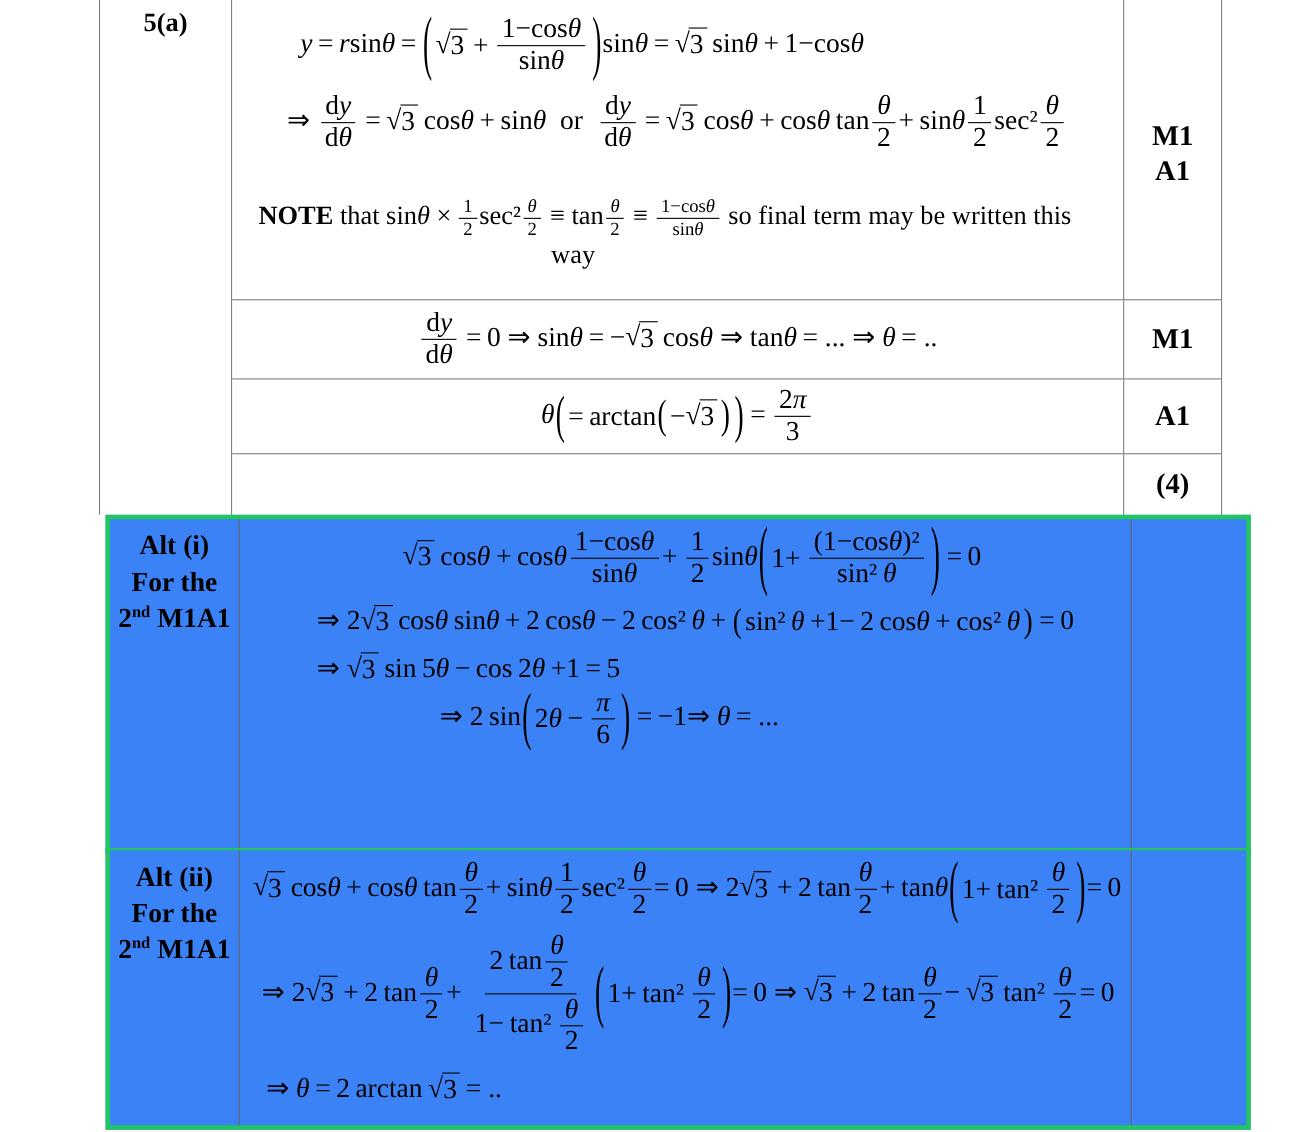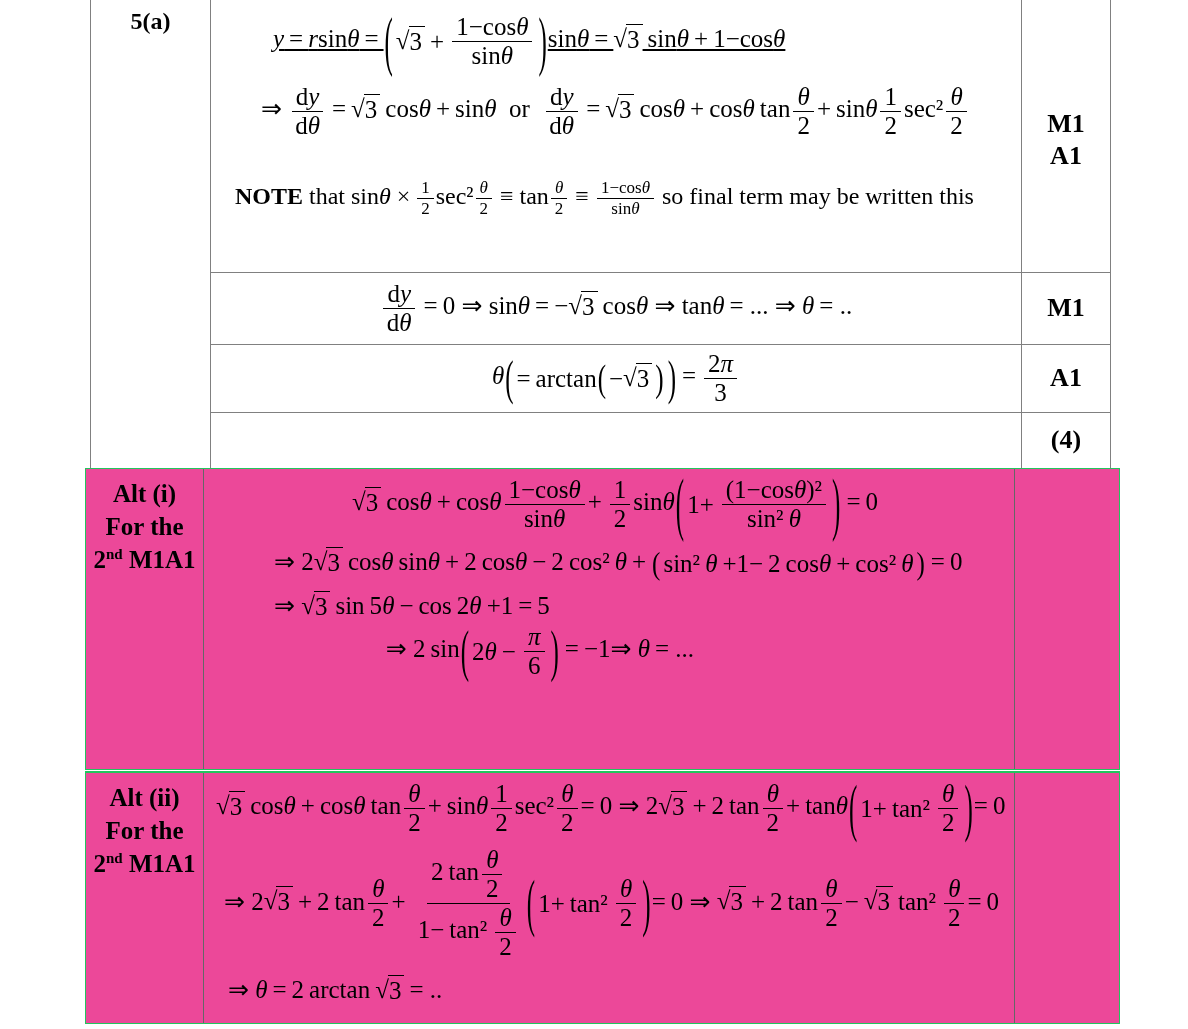--- a/index.html
+++ b/index.html
@@ -34,30 +34,30 @@
   .bL{border-left:1.5px solid #808080;}
   .bR{border-right:1.5px solid #808080;}
   .bB{border-bottom:1.5px solid #808080;}
   .w{grid-column:2;}
   .mk{grid-column:3;display:flex;flex-direction:column;align-items:center;
       justify-content:center;font-weight:bold;font-size:26px;line-height:1.25;}
   .r1{grid-row:1;padding-top:8px;}
   .r2{grid-row:2;display:flex;align-items:center;justify-content:center;}
   .r3{grid-row:3;display:flex;align-items:center;justify-content:center;}
   .r4{grid-row:4;}
-  .ln-y1{margin:6px 0 0 62px;text-decoration:underline;}
+  .ln-y1{margin:6px 0 0 62px;}
   .ln-y2{margin:14px 0 0 50px;}
   .ln-oreq{text-align:center;margin-top:10px;padding-right:190px;font-size:25px;}
   .ln-note{margin:40px 0 0 24px;font-size:24px;}
   .ln-note .frac{font-size:17px;margin:0 2px;}
   .ln-way{text-align:center;margin-top:0;font-size:24px;padding-right:190px;}
 
   
-  .altbox{position:absolute;left:85px;width:1033px;background:#ec4899;
-          border:1px solid #22c55e;display:grid;
+  .altbox{position:absolute;left:96px;width:1033px;background:#3b82f6;
+          border:4px solid #22c55e;display:grid;
           grid-template-columns:118px 810px 1fr;}
   .ab1{top:468px;height:300px;}
   .ab2{top:771px;height:250px;border-top-width:2.5px;}
   .altlabel{border-right:1.5px solid #666;text-align:center;padding-top:8px;
             font-weight:bold;font-size:25px;line-height:1.32;}
   .altwork{padding:0 0 0 12px;}
   .altmark{border-left:1.5px solid #666;}
   .a1-l1{text-align:center;margin-top:8px;}
   .a1-l2{margin:14px 0 0 58px;}
   .a1-l3{margin:12px 0 0 58px;}
@@ -71,20 +71,21 @@
 
 <div class="page">
 
   <div class="block1">
     <div class="qcell">5(a)</div>
 
     <div class="w r1 bB">
       <div class="m ln-y1"><span class="it">y</span><span class="rm"> = </span><span class="it">r</span><span class="rm">sin</span><span class="it">θ</span><span class="rm"> = </span><span class="grp"><span class="lp" style="transform: scaleY(2.6);">(</span><span class="ginner"><span class="sqrt"><span class="rad">√</span><span class="vinc"><span class="rm">3</span></span></span><span class="rm"> + </span><span class="frac"><span class="num"><span class="rm">1−cos</span><span class="it">θ</span></span><span class="den"><span class="rm">sin</span><span class="it">θ</span></span></span></span><span class="lp" style="transform: scaleY(2.6);">)</span></span><span class="rm">sin</span><span class="it">θ</span><span class="rm"> = </span><span class="sqrt"><span class="rad">√</span><span class="vinc"><span class="rm">3</span></span></span><span class="rm"> sin</span><span class="it">θ</span><span class="rm"> + 1−cos</span><span class="it">θ</span></div>
       <div class="m ln-y2"><span class="rm">⇒ </span><span class="frac"><span class="num"><span class="rm">d</span><span class="it">y</span></span><span class="den"><span class="rm">d</span><span class="it">θ</span></span></span><span class="rm"> = </span><span class="sqrt"><span class="rad">√</span><span class="vinc"><span class="rm">3</span></span></span><span class="rm"> cos</span><span class="it">θ</span><span class="rm"> + sin</span><span class="it">θ</span><span class="rm">  or  </span><span class="frac"><span class="num"><span class="rm">d</span><span class="it">y</span></span><span class="den"><span class="rm">d</span><span class="it">θ</span></span></span><span class="rm"> = </span><span class="sqrt"><span class="rad">√</span><span class="vinc"><span class="rm">3</span></span></span><span class="rm"> cos</span><span class="it">θ</span><span class="rm"> + cos</span><span class="it">θ</span><span class="rm"> tan</span><span class="frac"><span class="num"><span class="it">θ</span></span><span class="den"><span class="rm">2</span></span></span><span class="rm">+ sin</span><span class="it">θ</span><span class="frac"><span class="num"><span class="rm">1</span></span><span class="den"><span class="rm">2</span></span></span><span class="rm">sec²</span><span class="frac"><span class="num"><span class="it">θ</span></span><span class="den"><span class="rm">2</span></span></span></div>
       <div class="m ln-note"><span class="bd">NOTE</span><span class="rm"> that sin</span><span class="it">θ</span><span class="rm"> × </span><span class="frac"><span class="num"><span class="rm">1</span></span><span class="den"><span class="rm">2</span></span></span><span class="rm">sec²</span><span class="frac"><span class="num"><span class="it">θ</span></span><span class="den"><span class="rm">2</span></span></span><span class="rm"> ≡ tan</span><span class="frac"><span class="num"><span class="it">θ</span></span><span class="den"><span class="rm">2</span></span></span><span class="rm"> ≡ </span><span class="frac"><span class="num"><span class="rm">1−cos</span><span class="it">θ</span></span><span class="den"><span class="rm">sin</span><span class="it">θ</span></span></span><span class="rm"> so final term may be written this</span></div>
+      <div class="m ln-way">way</div>
     </div>
     <div class="mk r1 bL bR bB">
       <div>M1</div>
       <div>A1</div>
     </div>
 
     <div class="w r2 bB">
       <div class="m"><span class="frac"><span class="num"><span class="rm">d</span><span class="it">y</span></span><span class="den"><span class="rm">d</span><span class="it">θ</span></span></span><span class="rm"> = 0 ⇒ sin</span><span class="it">θ</span><span class="rm"> = −</span><span class="sqrt"><span class="rad">√</span><span class="vinc"><span class="rm">3</span></span></span><span class="rm"> cos</span><span class="it">θ</span><span class="rm"> ⇒ tan</span><span class="it">θ</span><span class="rm"> = ... ⇒ </span><span class="it">θ</span><span class="rm"> = ..</span></div>
     </div>
     <div class="mk r2 bL bR bB">

